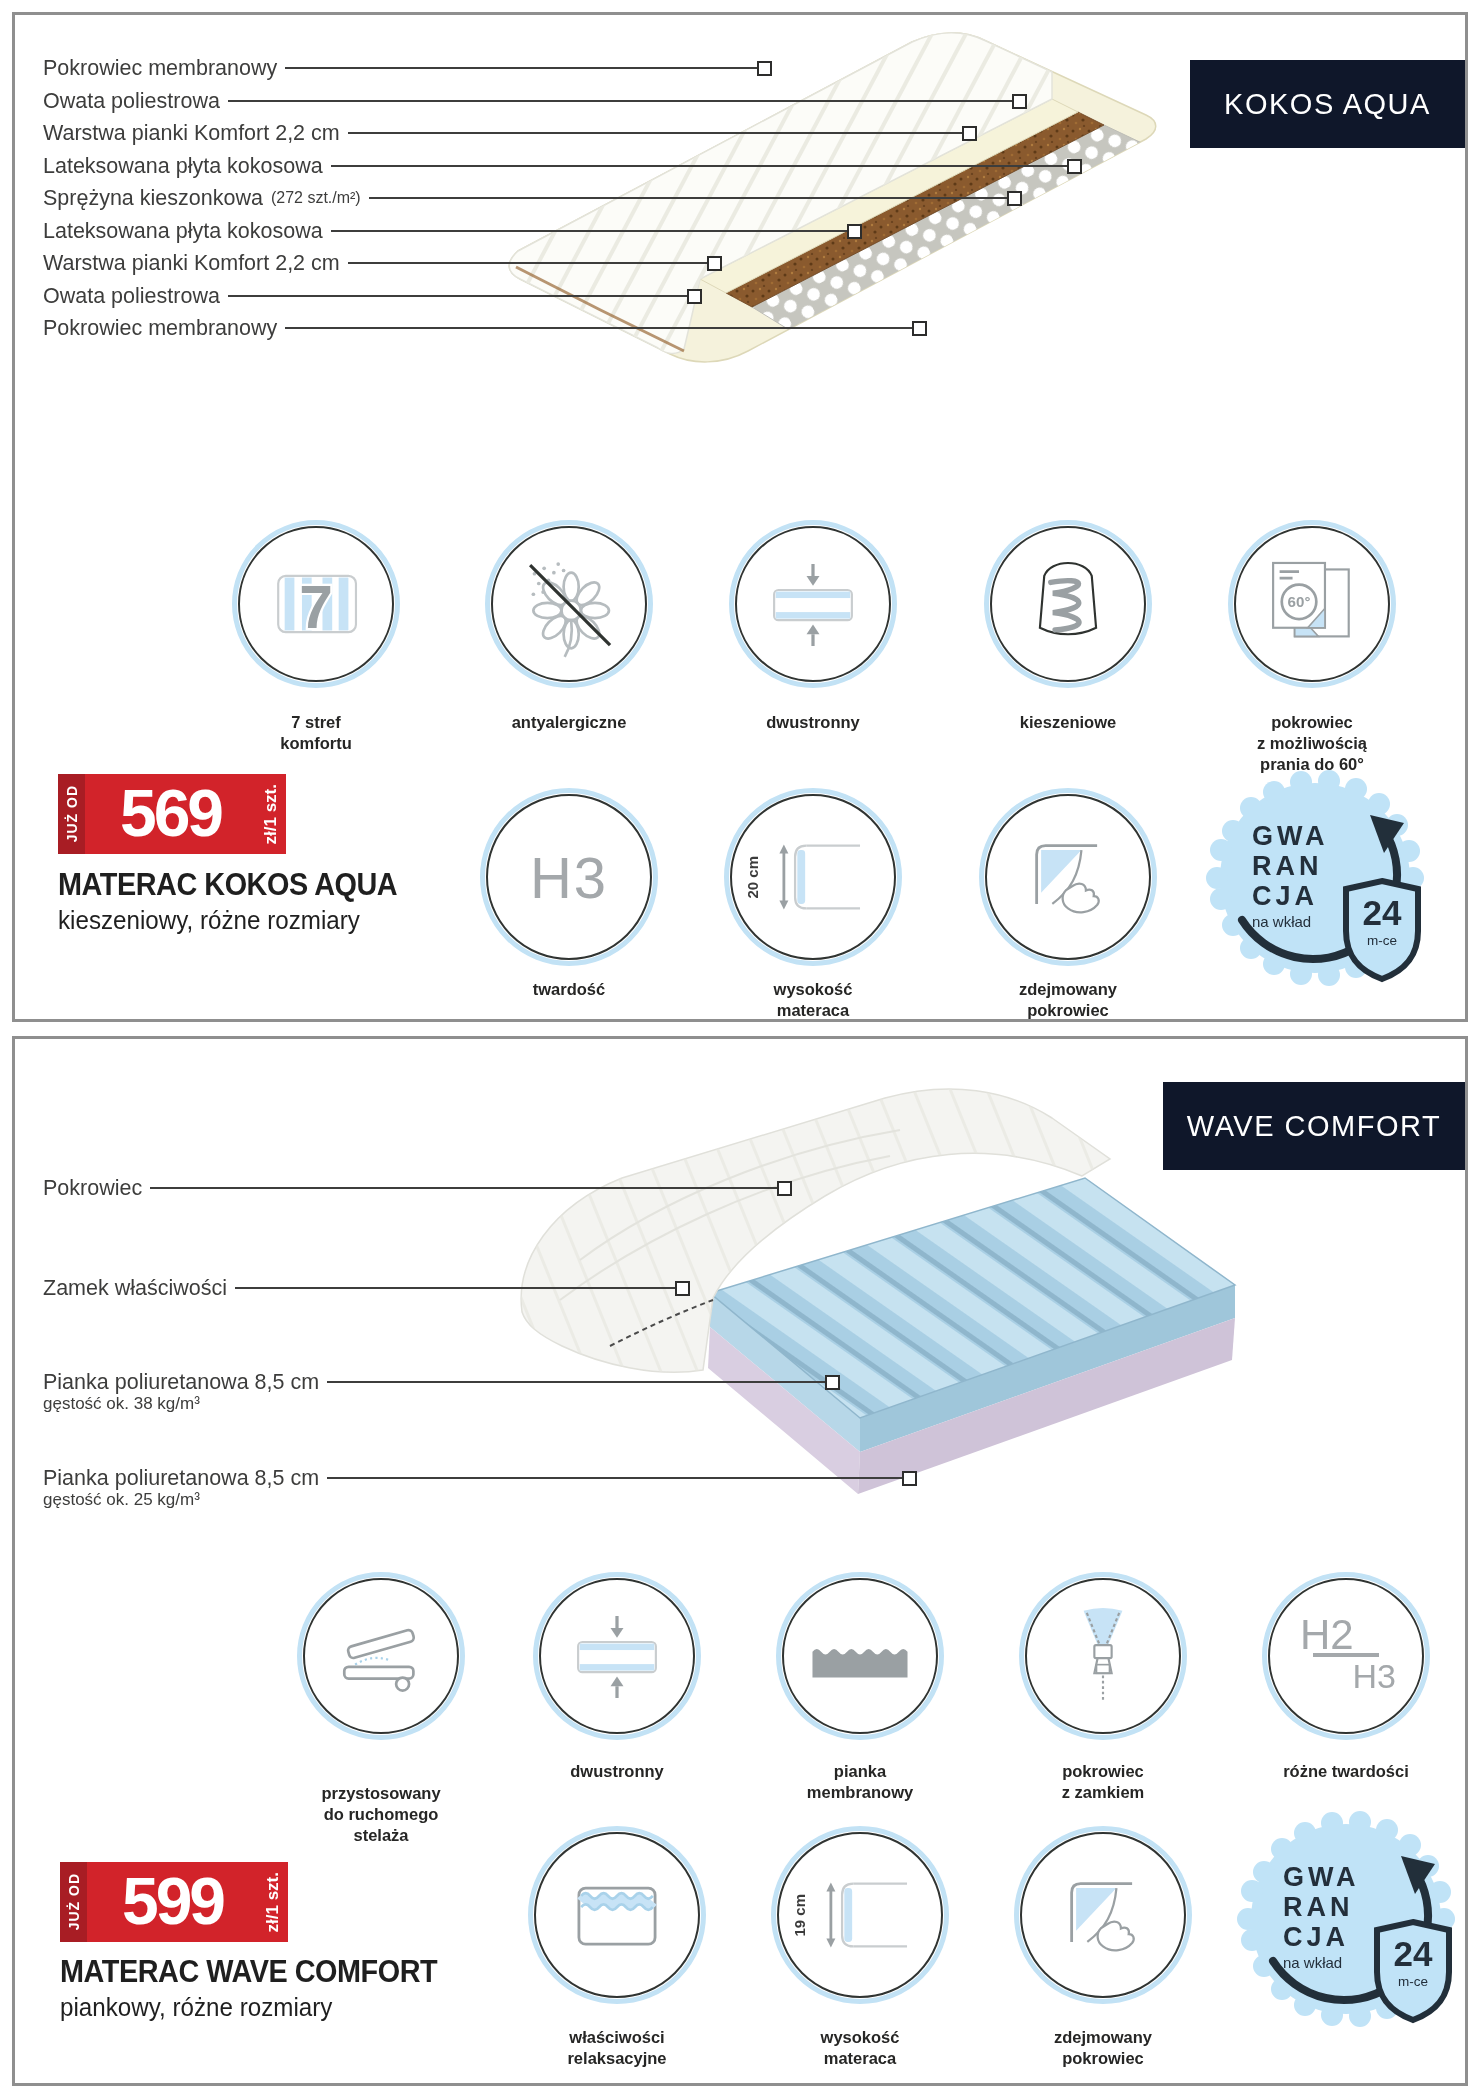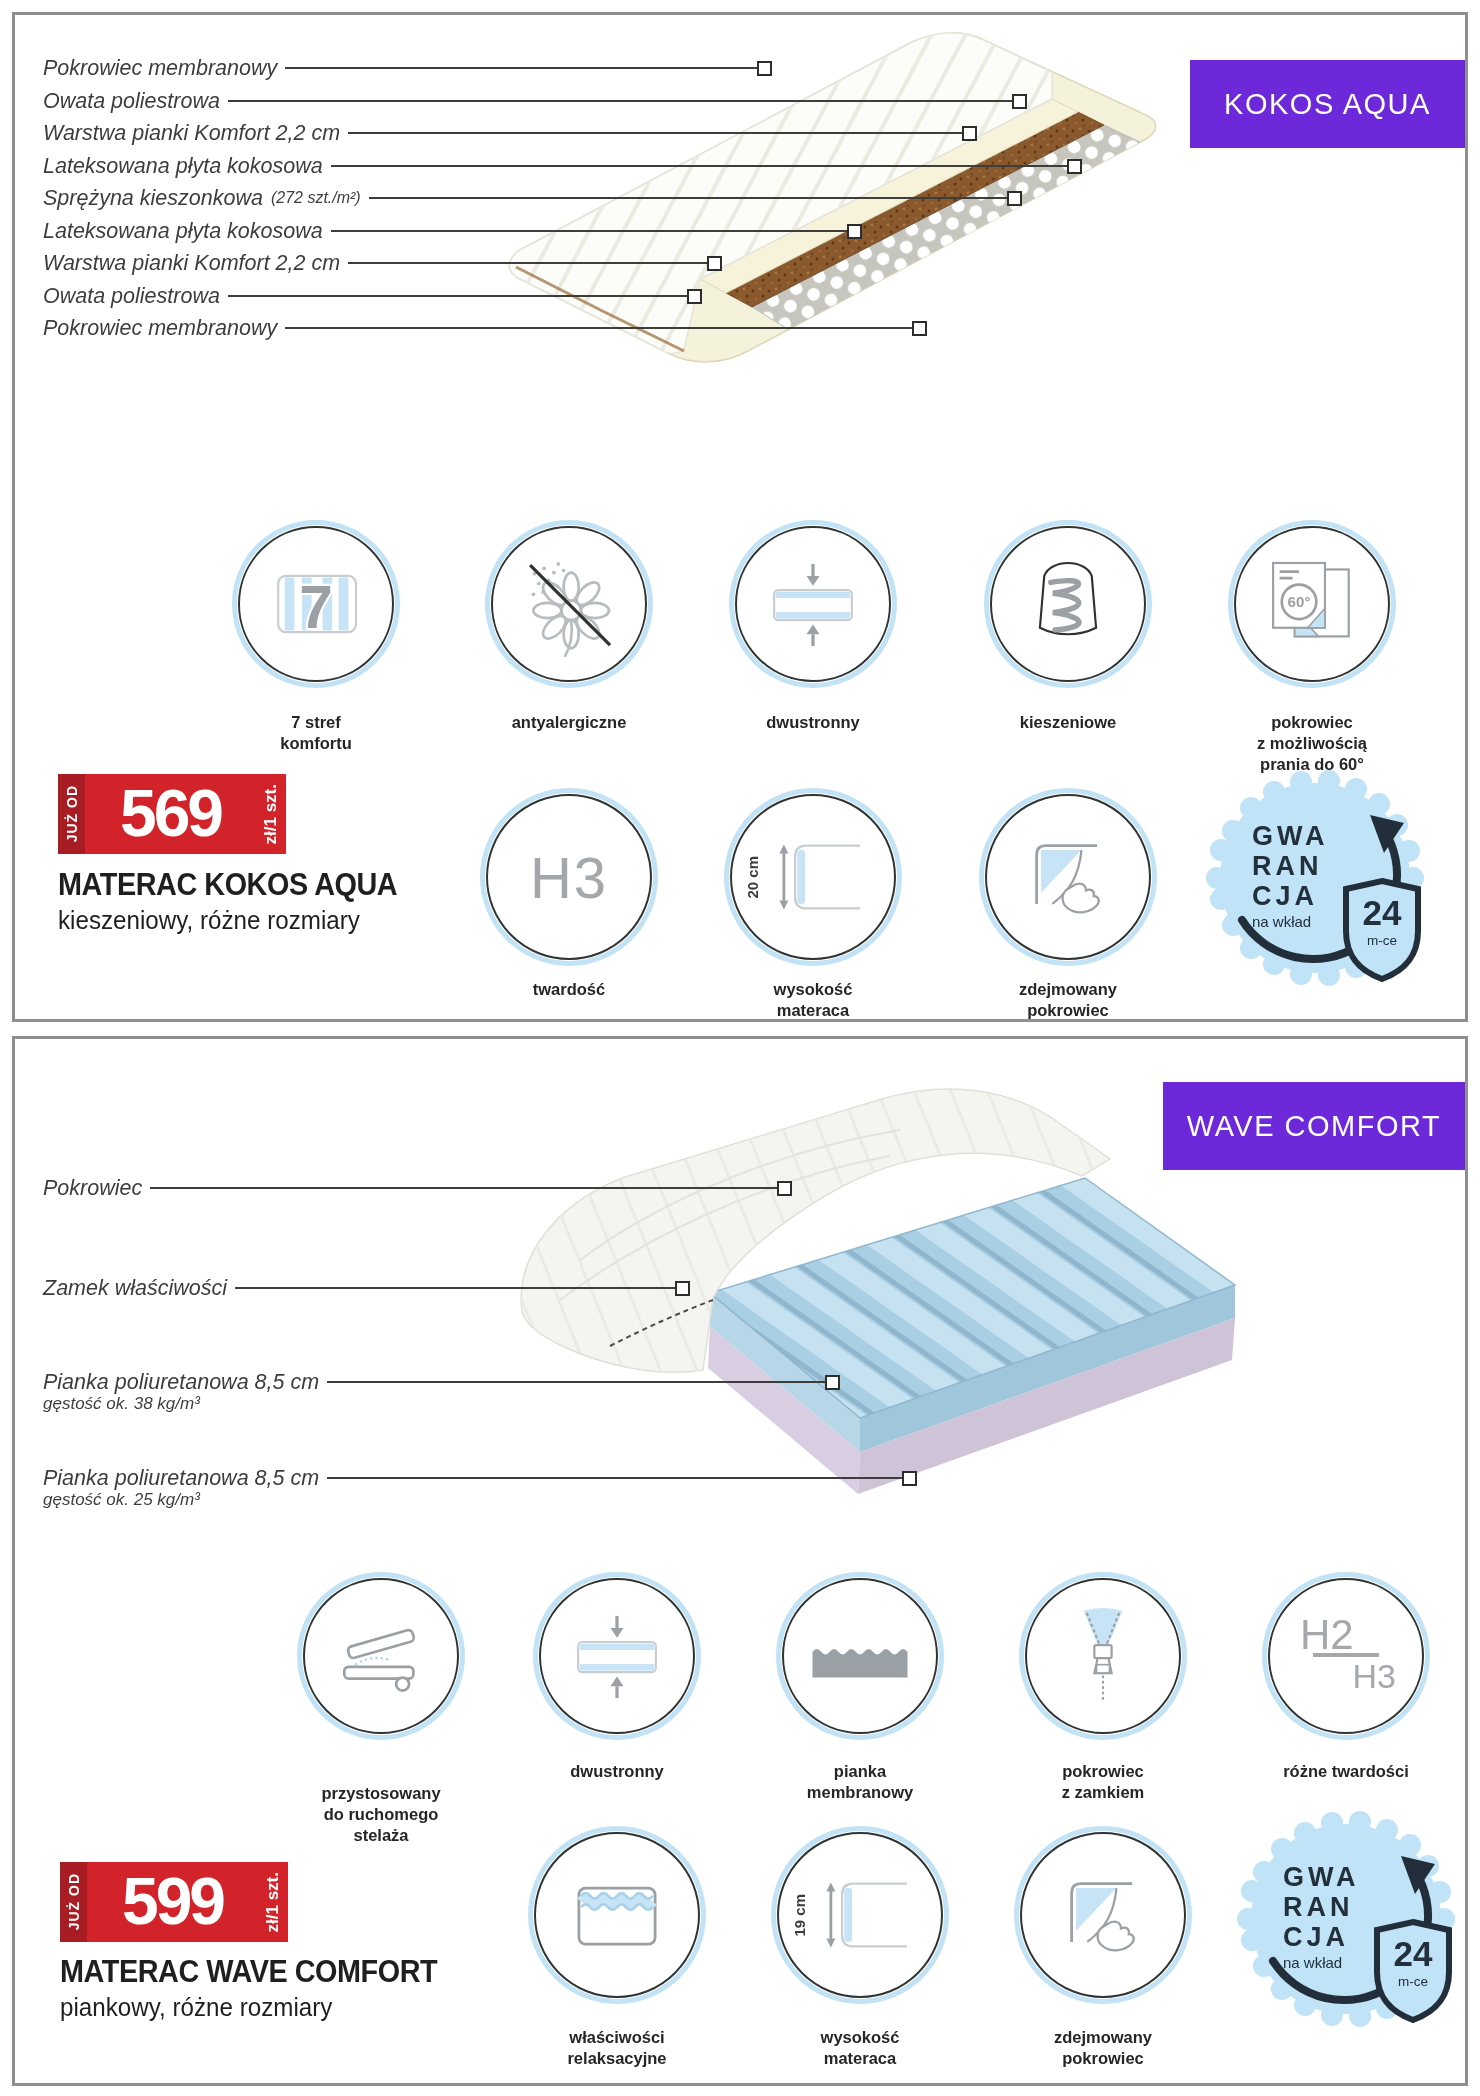--- a/index.html
+++ b/index.html
@@ -2,25 +2,25 @@
 <html><head>
 <meta charset="utf-8">
 <style>
   html,body{margin:0;padding:0;background:#ffffff;}
   body{width:1480px;height:2096px;position:relative;overflow:hidden;
        font-family:"Liberation Sans", sans-serif;}
   .panel{position:absolute;left:12px;width:1456px;border:3px solid #8f8f8f;
          background:#fff;box-sizing:border-box;}
   #panel1{top:12px;height:1010px;}
   #panel2{top:1036px;height:1050px;}
-  .banner{position:absolute;right:0;background:#6d28d9;color:#fff;
+  .banner{position:absolute;right:0;background:#0f172a;color:#fff;
           display:flex;align-items:center;justify-content:center;
           font-size:29px;letter-spacing:1.5px;z-index:5;}
   .illus{position:absolute;z-index:1;}
-  .layer-row{position:absolute;display:flex;align-items:center;height:26px;z-index:4;font-style:italic;}
+  .layer-row{position:absolute;display:flex;align-items:center;height:26px;z-index:4;}
   .layer-label{font-size:21.5px;color:#3d3d3c;white-space:nowrap;margin-right:8px;}
   .layer-note{font-size:16px;color:#3d3d3c;white-space:nowrap;margin-right:8px;}
   .lead{flex:1;border-top:2px solid #3d3d3c;}
   .sq{width:11px;height:11px;border:2.5px solid #2d2d2c;background:#fff;flex:none;}
   .layer-sub{position:absolute;top:25px;left:0;font-size:17px;color:#3d3d3c;white-space:nowrap;}
   .circ{position:absolute;width:168px;height:168px;border-radius:50%;
         border:5px solid #c2e2f5;background:#fff;box-sizing:border-box;z-index:2;}
   .circ.big{width:178px;height:178px;}
   .ci{position:absolute;inset:1px;border:2px solid #303432;border-radius:50%;
       display:flex;align-items:center;justify-content:center;overflow:hidden;background:#fff;}

